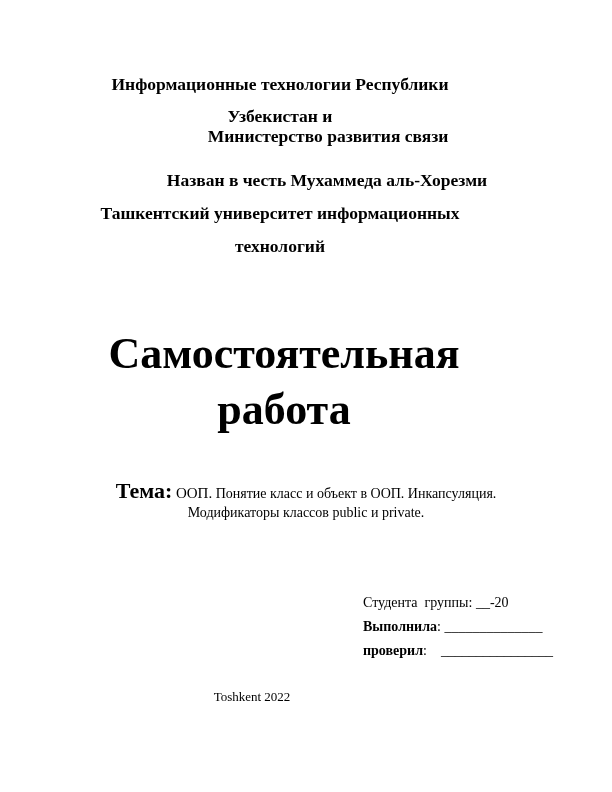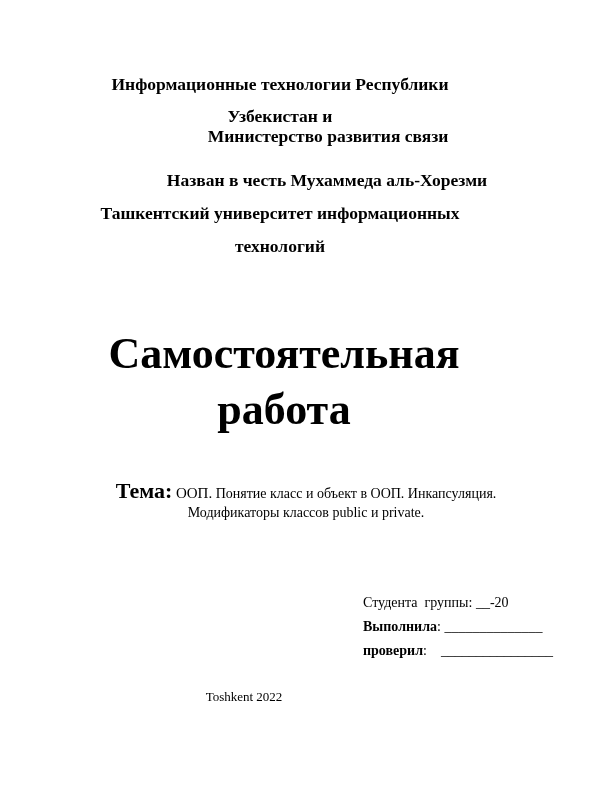--- a/index.html
+++ b/index.html
@@ -4,21 +4,21 @@
 <style>
   html, body { margin: 0; padding: 0; background: #ffffff; }
   body { width: 612px; height: 792px; position: relative; overflow: hidden; color: #000; font-family: "Liberation Serif", serif; }
   .header-line { position: absolute; left: 0; width: 560px; text-align: center; font-weight: bold; font-size: 17.5px; line-height: 20px; }
   .title-line { position: absolute; left: 0; width: 568px; text-align: center; font-weight: bold; font-size: 44px; line-height: 50px; }
   .topic { position: absolute; left: 0; width: 612px; text-align: center; font-size: 14px; line-height: 20px; }
   .topic .label { font-weight: bold; font-size: 22px; }
   .topic .oop { font-weight: normal; font-size: 15px; margin-top: 36px; }
   .sig { position: absolute; left: 363px; font-size: 14px; line-height: 16px; white-space: pre; }
   .sig b { font-weight: bold; }
-  .footer { position: absolute; left: 0; width: 488px; text-align: center; font-size: 13px; line-height: 16px; }
+  .footer { position: absolute; left: 0; width: 488px; text-align: center; font-size: 13px; line-height: 16px; padding-left: 8px; }
 </style>
 </head>
 <body>
 
 <div>
   <div class="header-line" style="top:74px;">Информационные технологии Республики</div>
   <div class="header-line" style="top:106px;">Узбекистан и</div>
   <div class="header-line" style="top:126px;margin-left:48px;">Министерство развития связи</div>
   <div class="header-line" style="top:170px;padding-left:47px;">Назван в честь Мухаммеда аль-Хорезми</div>
   <div class="header-line" style="top:203px;">Ташкентский университет информационных</div>

